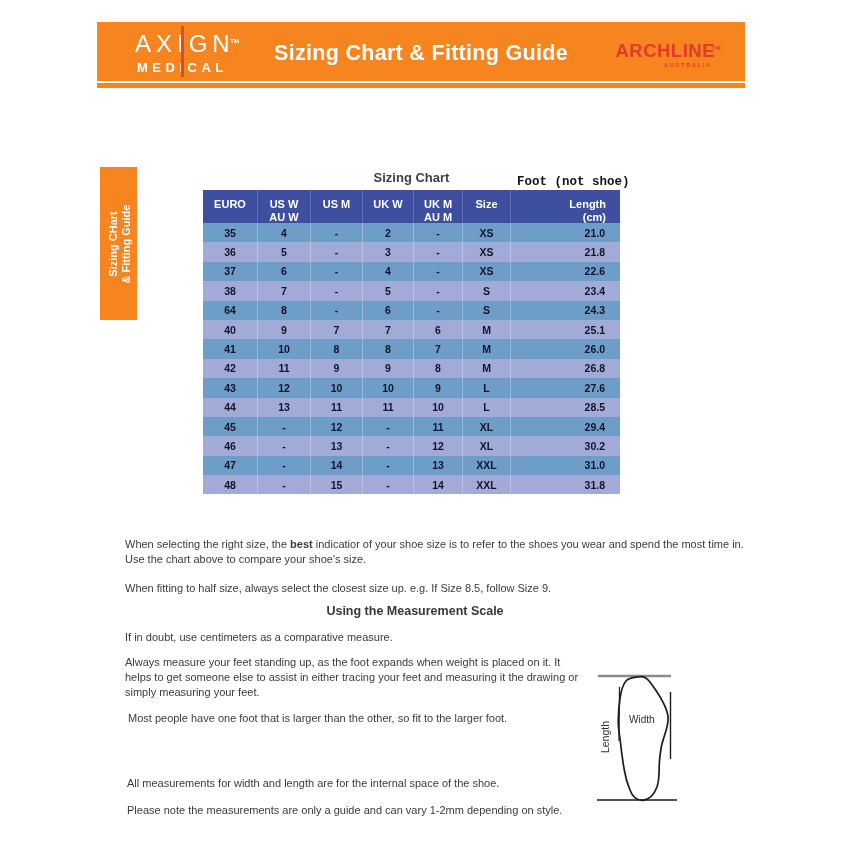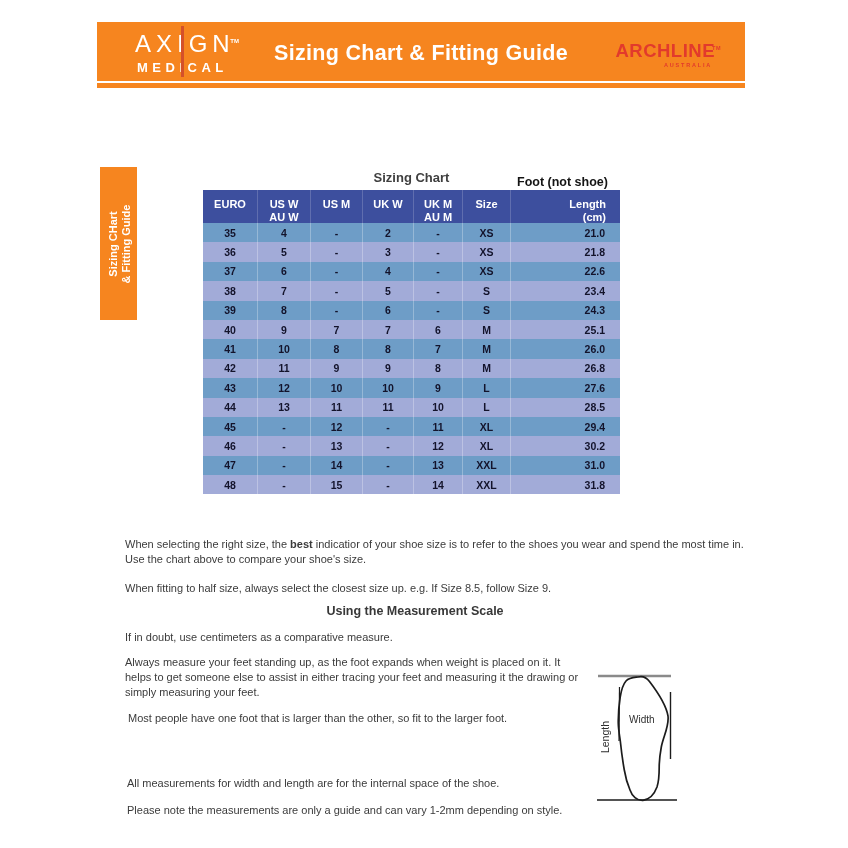--- a/index.html
+++ b/index.html
@@ -21,21 +21,21 @@
   .archline-sub { font-size:5.5px; font-weight:bold; letter-spacing:1.8px; margin-top:1px; padding-right:3px; }
 
   
   .side-tab { position:absolute; left:100px; top:167px; width:37px; height:153px; background:#F6851F; }
   .side-tab-inner { position:absolute; left:50%; top:50%; width:153px; height:37px;
     transform:translate(-50%,-50%) rotate(-90deg); display:flex; flex-direction:column;
     justify-content:center; text-align:center; color:#fff; font-size:11px; font-weight:bold; line-height:13px; }
 
   
   .sizing-title { position:absolute; left:203px; width:417px; top:170px; text-align:center; font-size:13px; font-weight:bold; color:#3f3f3f; }
-  .foot-label { position:absolute; left:517px; top:175px; font-size:12.5px; font-weight:bold; color:#141414; }
+  .foot-label { position:absolute; left:517px; top:175px; font-size:12.5px; font-weight:bold; color:#141414;font-family:Liberation Mono, monospace; }
 
   
   .sizetable { position:absolute; left:203px; top:190px; width:417px; }
   .thead { display:flex; background:#3D4F9E; height:33px; }
   .th { display:flex; flex-direction:column; align-items:center; padding-top:8px; color:#fff; font-size:11px; font-weight:bold; line-height:13px; }
   .th + .th { border-left:1px solid rgba(255,255,255,0.18); }
   .tr { display:flex; height:19.4px; }
   .tr.dark { background:#6E9DC7; }
   .tr.light { background:#A2ABD8; }
   .td { display:flex; align-items:center; justify-content:center; font-size:10.5px; font-weight:bold; color:#13132b; }
@@ -145,21 +145,21 @@
         <div class="tr light">
           <div class="td c0">38</div>
           <div class="td c1">7</div>
           <div class="td c2">-</div>
           <div class="td c3">5</div>
           <div class="td c4">-</div>
           <div class="td c5">S</div>
           <div class="td c6">23.4</div>
         </div>
         <div class="tr dark">
-          <div class="td c0">39</div>
+          <div class="td c0">64</div>
           <div class="td c1">8</div>
           <div class="td c2">-</div>
           <div class="td c3">6</div>
           <div class="td c4">-</div>
           <div class="td c5">S</div>
           <div class="td c6">24.3</div>
         </div>
         <div class="tr light">
           <div class="td c0">40</div>
           <div class="td c1">9</div>

